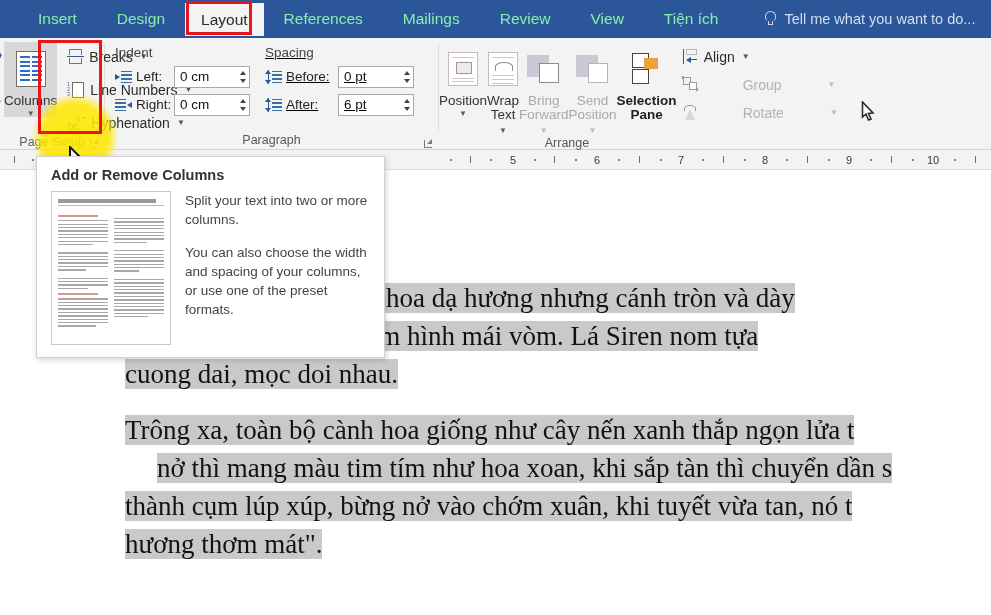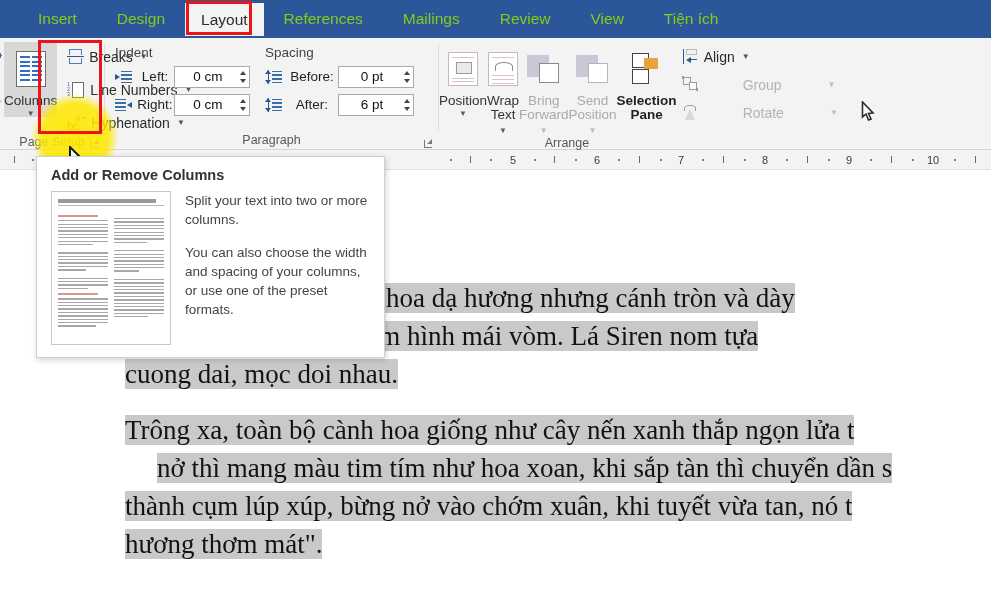--- a/index.html
+++ b/index.html
@@ -16,21 +16,21 @@
   .tabbar {
     position: absolute; left: 0; top: 0;
     width: 991px; height: 38px;
     background: #2b579a;
   }
   .tabs { display: flex; align-items: flex-start; height: 38px; padding-left: 18px; }
   .tab {
     height: 38px; line-height: 38px;
     padding: 0 20px;
     font-size: 15.5px;
-    color: #84cc16;
+    color: #86efac;
     white-space: nowrap;
     cursor: default;
   }
   .tab.active {
     background: #f3f3f3;
     color: #2b2b2b;
     height: 33px; line-height: 33px;
     margin-top: 3px;
     padding: 0 16px;
   }
@@ -204,21 +204,21 @@
   .ic-hyph .a { position: absolute; left: 8px; top: -1px; font-size: 9px; }
   .ic-hyph .dash { position: absolute; left: 15px; top: 3px; width: 4px; height: 1.4px; background: #333; }
 
   
   .paragraph { width: 333px; }
   .para-grid {
     display: flex; padding-top: 3px; width: 100%;
   }
   .para-col { position: relative; }
   .para-head { font-size: 13.5px; color: #444; margin-bottom: 4px; }
-  .para-row { display: flex; align-items: center; height: 25px; margin-bottom: 3px; text-align: center; }
+  .para-row { display: flex; align-items: center; height: 25px; margin-bottom: 3px; }
   .para-row .pic { width: 17px; height: 14px; margin-right: 4px; position: relative; }
   .para-row .plabel { font-size: 13.5px; color: #1f1f1f; width: 38px; }
   .para-row .plabel.wide { width: 52px; }
   .spin {
     display: flex; align-items: center;
     width: 76px; height: 22px;
     border: 1px solid #a9a9a9;
     background: #fff;
   }
   .spin .val { flex: 1; font-size: 13.5px; color: #111; padding-left: 5px; }
@@ -365,20 +365,27 @@
       <div class="tab">Design</div>
       <div class="tab-wrap">
         <div class="tab active">Layout</div>
         <div class="tab-highlight"></div>
       </div>
       <div class="tab">References</div>
       <div class="tab">Mailings</div>
       <div class="tab">Review</div>
       <div class="tab">View</div>
       <div class="tab">Tiện ích</div>
+      <div class="tellme">
+        <span class="bulb">
+          <span class="glass"></span>
+            <span class="base"></span>
+        </span>
+        <span>Tell me what you want to do...</span>
+      </div>
     </div>
   </div>
 
   <div class="ribbon">
     <div class="ribbon-inner">
 
       <div class="group pagesetup">
         <div class="group-body">
 
           <div class="bigbtn sizebtn">
@@ -492,21 +499,21 @@
                 <span class="spin">
                   <span class="val">0 cm</span>
                   <span class="arrows">
                       <span class="up"></span>
                       <span class="dn"></span>
                     </span>
                 </span>
               </div>
             </div>
 
-            <div class="para-col" style="width:170px;">
+            <div class="para-col" style="width:170px;text-decoration:underline;">
               <div class="para-head">Spacing</div>
               <div class="para-row">
                 <span class="pic">
                   <span class="sp-arr">
                       <span class="stem"></span>
                       <span class="hd up"></span>
                       <span class="hd dn"></span>
                     </span>
                   <span class="sp-lines">
                       <i></i>

